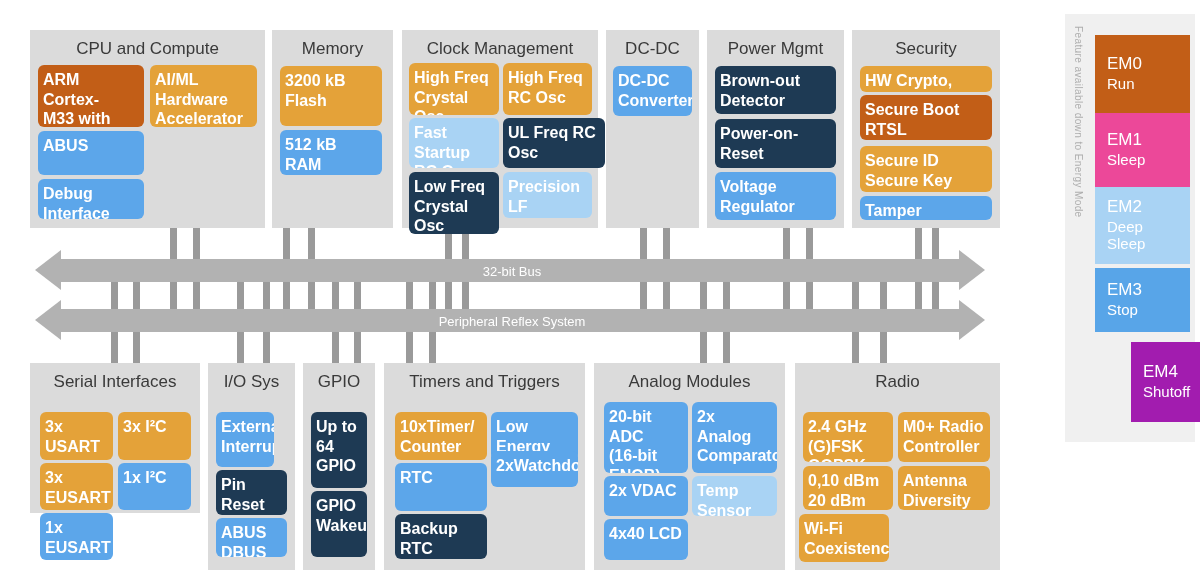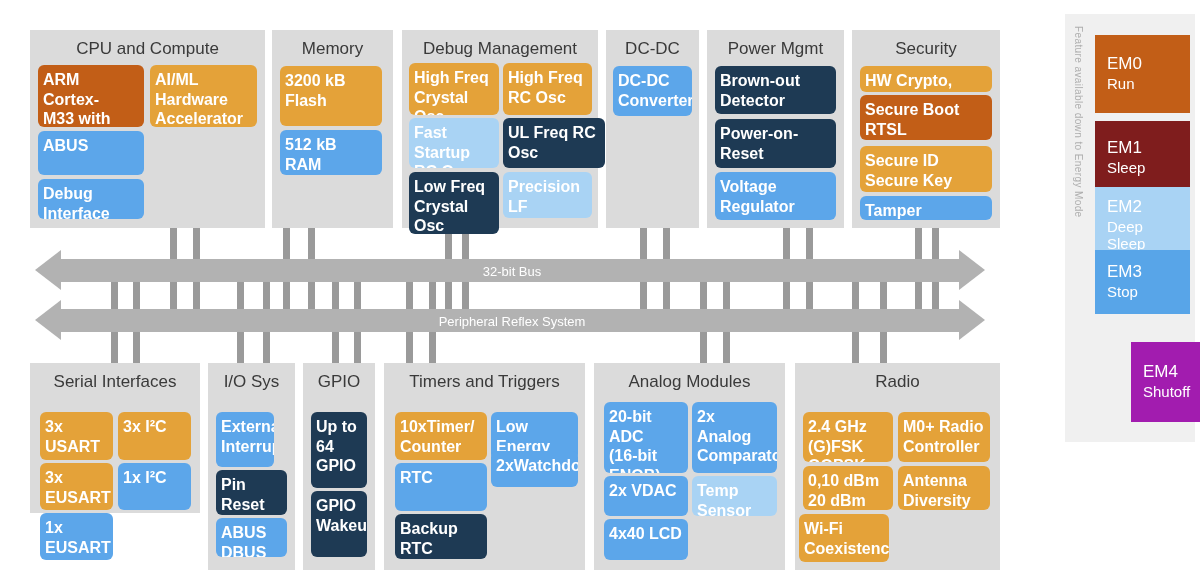--- a/index.html
+++ b/index.html
@@ -30,21 +30,21 @@
     color:#fff;font-size:13px;white-space:nowrap;}
   #energy-sidebar{position:absolute;left:1065px;top:14px;width:130px;height:428px;
     background:#F0F0F0;}
   #energy-caption{position:absolute;left:8px;top:12px;height:404px;
     writing-mode:vertical-rl;text-orientation:mixed;
     font-size:10px;color:#AEAEAE;letter-spacing:.4px;}
   .em-box{position:absolute;left:30px;width:95px;color:#fff;box-sizing:border-box;
     display:flex;flex-direction:column;justify-content:center;padding-left:12px;}
   .em-name{font-size:17px;line-height:1.05;}
   .em-desc{font-size:15px;line-height:1.15;white-space:pre-line;margin-top:2px;}
-  .em0{background:#C25E17;} .em1{background:#7f1d1d;margin-top:8px;} .em2{background:#A9D3F4;}
+  .em0{background:#C25E17;} .em1{background:#ec4899;} .em2{background:#A9D3F4;}
   .em3{background:#58A5E8;} .em4{background:#a21caf;margin-left:36px;}
 </style>
 </head>
 <body>
 
 <div id="stage">
 
   <div class="vline topset" style="left:170px"></div>
   <div class="vline topset" style="left:193px"></div>
   <div class="vline topset" style="left:283px"></div>
@@ -83,21 +83,21 @@
 Interface</div>
   </div>
 
   <div class="block" style="left:272px;top:30px;width:121px;height:198px">
     <div class="block-title">Memory</div>
     <div class="cell gold" style="left:8px;top:36px;width:102px;height:60px">3200 kB Flash</div>
     <div class="cell blue" style="left:8px;top:100px;width:102px;height:45px">512 kB RAM</div>
   </div>
 
   <div class="block" style="left:402px;top:30px;width:196px;height:198px">
-    <div class="block-title">Debug Management</div>
+    <div class="block-title">Clock Management</div>
     <div class="cell gold" style="left:7px;top:33px;width:90px;height:52px">High Freq
 Crystal Osc</div>
     <div class="cell gold" style="left:101px;top:33px;width:89px;height:52px">High Freq
 RC Osc</div>
     <div class="cell lblue" style="left:7px;top:88px;width:90px;height:50px">Fast Startup
 RC Osc</div>
     <div class="cell navy" style="left:101px;top:88px;width:102px;height:50px">UL Freq RC
 Osc</div>
     <div class="cell navy" style="left:7px;top:142px;width:90px;height:62px">Low Freq
 Crystal Osc</div>
@@ -213,21 +213,21 @@
     </div>
     <div class="em-box em1" style="top:99px;height:74px">
       <div class="em-name">EM1</div>
       <div class="em-desc">Sleep</div>
     </div>
     <div class="em-box em2" style="top:173px;height:77px">
       <div class="em-name">EM2</div>
       <div class="em-desc">Deep
 Sleep</div>
     </div>
-    <div class="em-box em3" style="top:236px;height:64px">
+    <div class="em-box em3" style="top:254px;height:64px">
       <div class="em-name">EM3</div>
       <div class="em-desc">Stop</div>
     </div>
     <div class="em-box em4" style="top:328px;height:80px">
       <div class="em-name">EM4</div>
       <div class="em-desc">Shutoff</div>
     </div>
   </div>
 
 </div>

